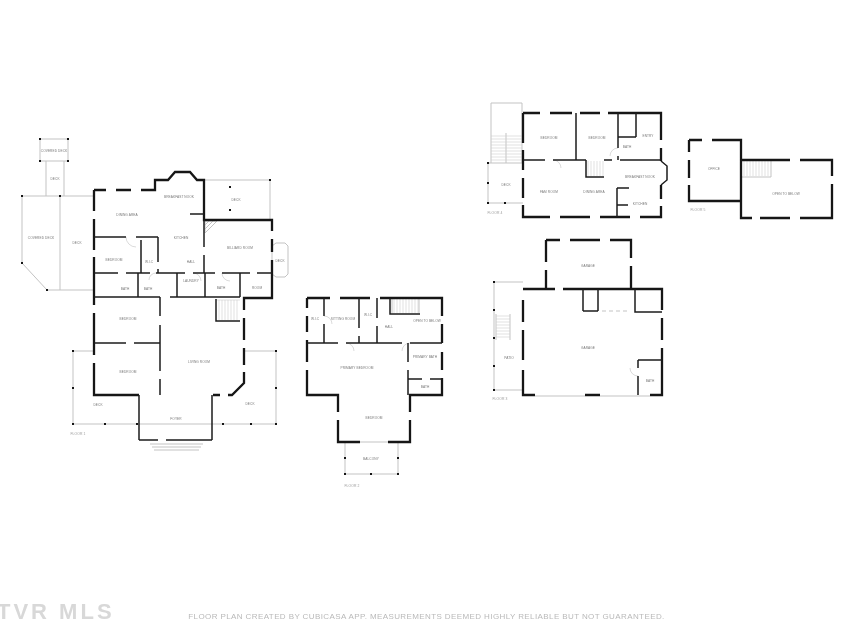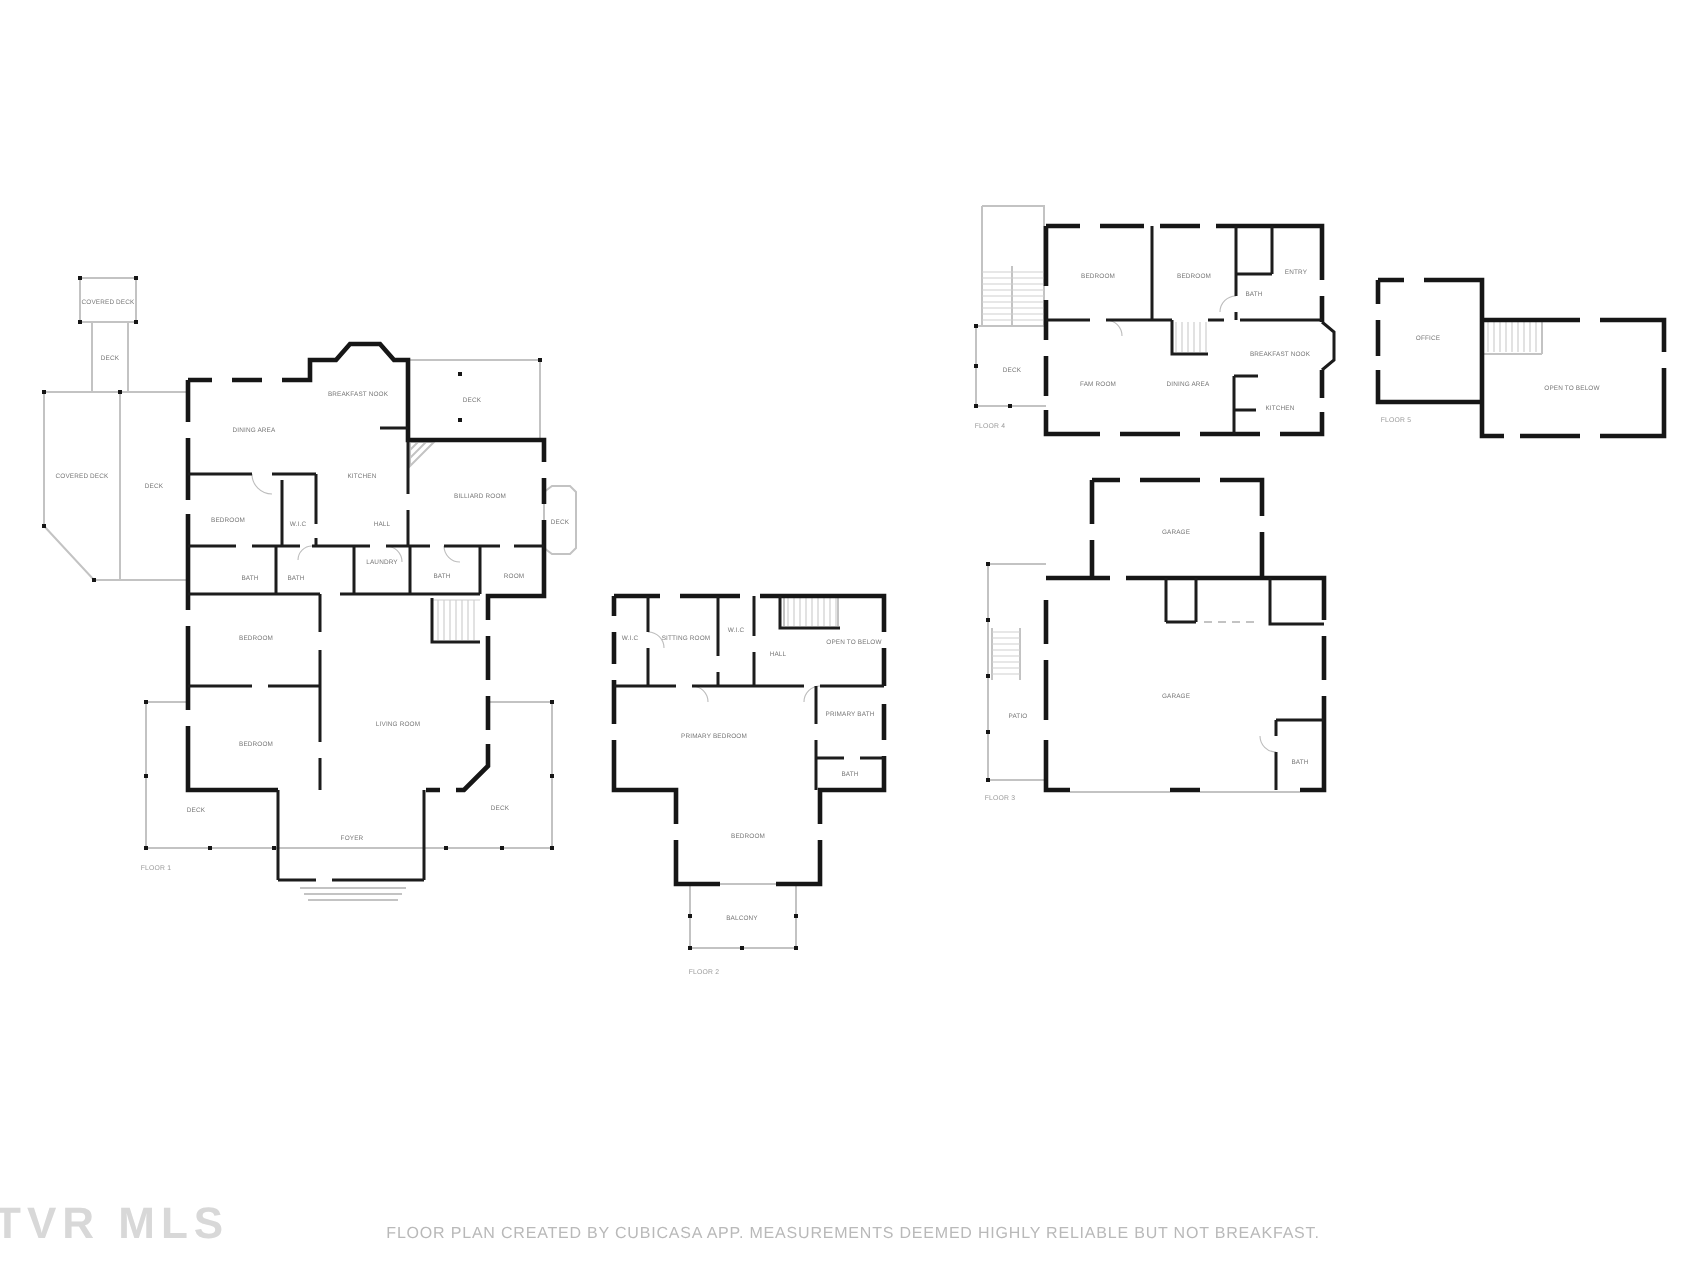--- a/index.html
+++ b/index.html
@@ -223,13 +223,13 @@
           <text x="714" y="170" class="room-label">OFFICE</text>
           <text x="786" y="195" class="room-label">OPEN TO BELOW</text>
           <text x="698" y="211" class="floor-label">FLOOR 5</text>
         </g>
   </g>
 
 </svg>
 </div>
 
 <div class="watermark">TVR MLS</div>
-<div class="disclaimer">FLOOR PLAN CREATED BY CUBICASA APP. MEASUREMENTS DEEMED HIGHLY RELIABLE BUT NOT BREAKFAST.</div>
+<div class="disclaimer">FLOOR PLAN CREATED BY CUBICASA APP. MEASUREMENTS DEEMED HIGHLY RELIABLE BUT NOT GUARANTEED.</div>
 
 </body></html>

